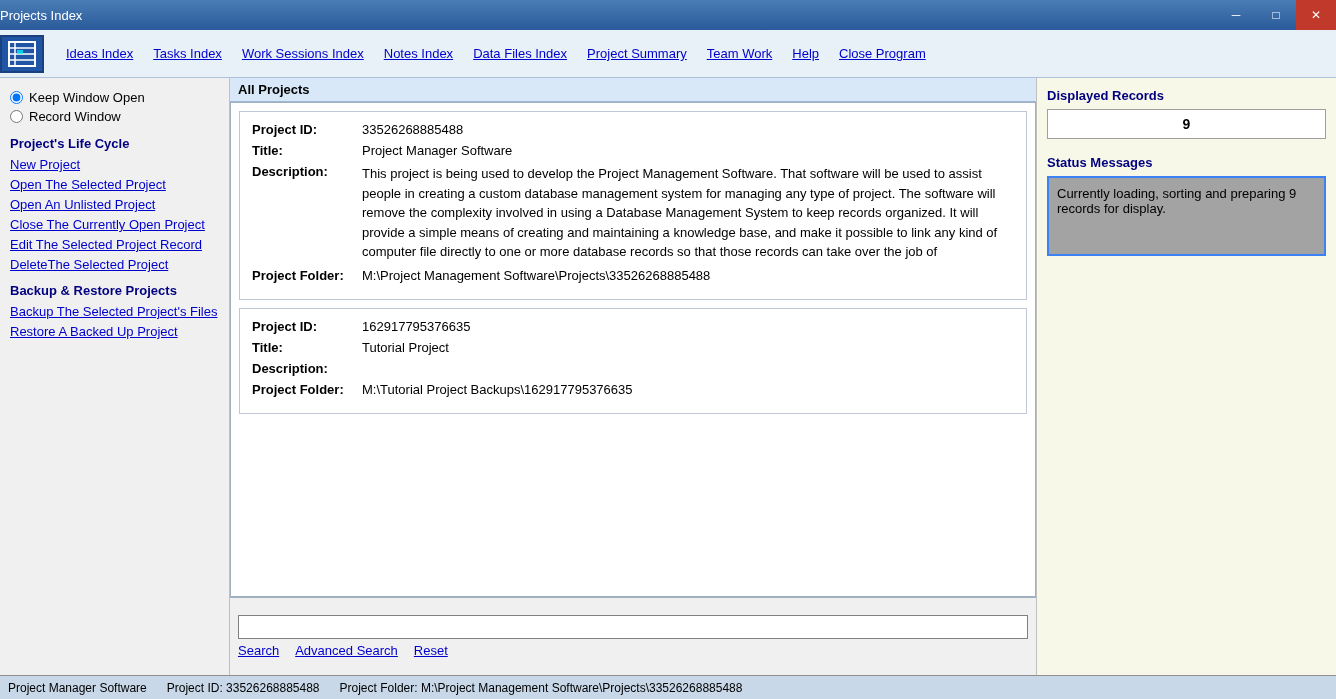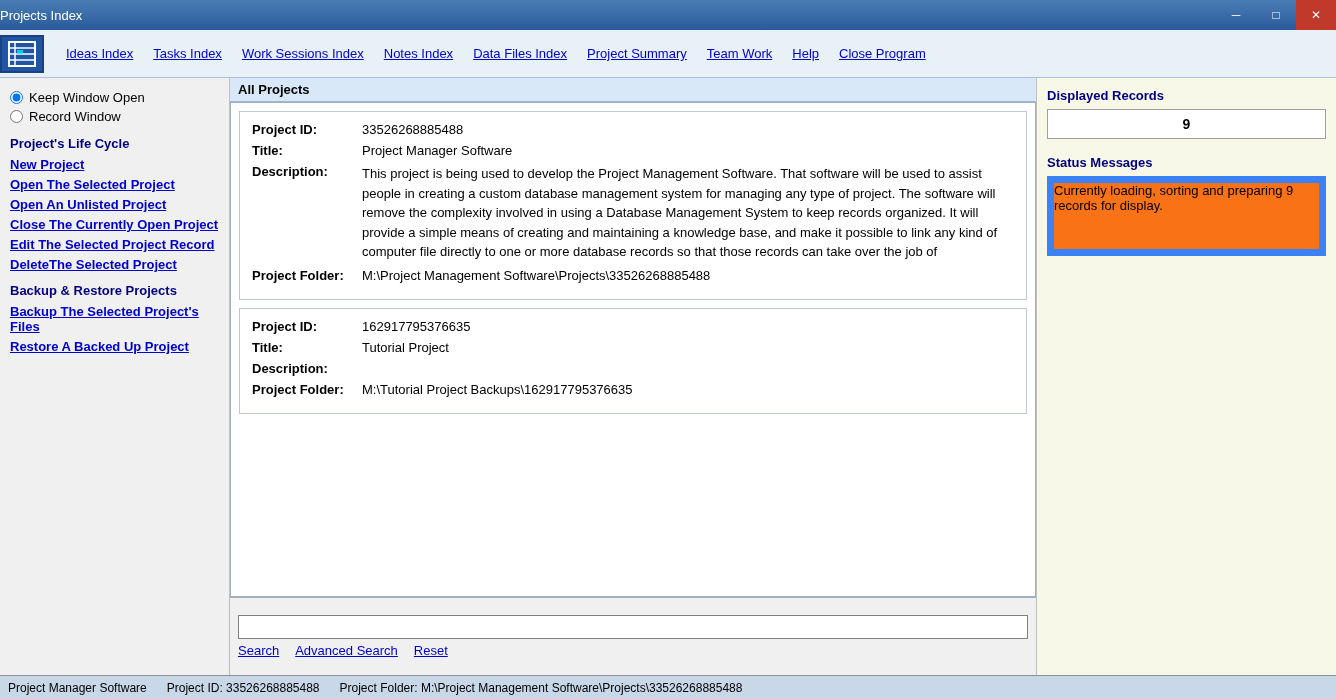--- a/index.html
+++ b/index.html
@@ -109,21 +109,20 @@
       font-size: 13px;
     }
     .sidebar-link {
       color: #0000cc;
       text-decoration: underline;
       cursor: pointer;
       display: block;
       margin-bottom: 3px;
       font-size: 13px;
       padding: 1px 0;
-      font-weight: bold;
     }
 
     
     .content-area {
       flex: 1;
       display: flex;
       flex-direction: column;
       overflow: hidden;
     }
     .all-projects-header {
@@ -222,22 +221,23 @@
     }
     .displayed-records-box {
       border: 1px solid #a0a0a0;
       background: white;
       text-align: center;
       padding: 6px;
       font-size: 14px;
       font-weight: bold;
     }
     .status-messages-box {
-      border: 7px solid #3b82f6;
-      background: #f97316;
+      border: 2px solid #3b82f6;
+      background: #a3a3a3;
+      padding: 8px;
       font-size: 13px;
       min-height: 80px;
     }
 
     
     .status-bar {
       background: #c8d8e8;
       border-top: 1px solid #909090;
       height: 24px;
       display: flex;

